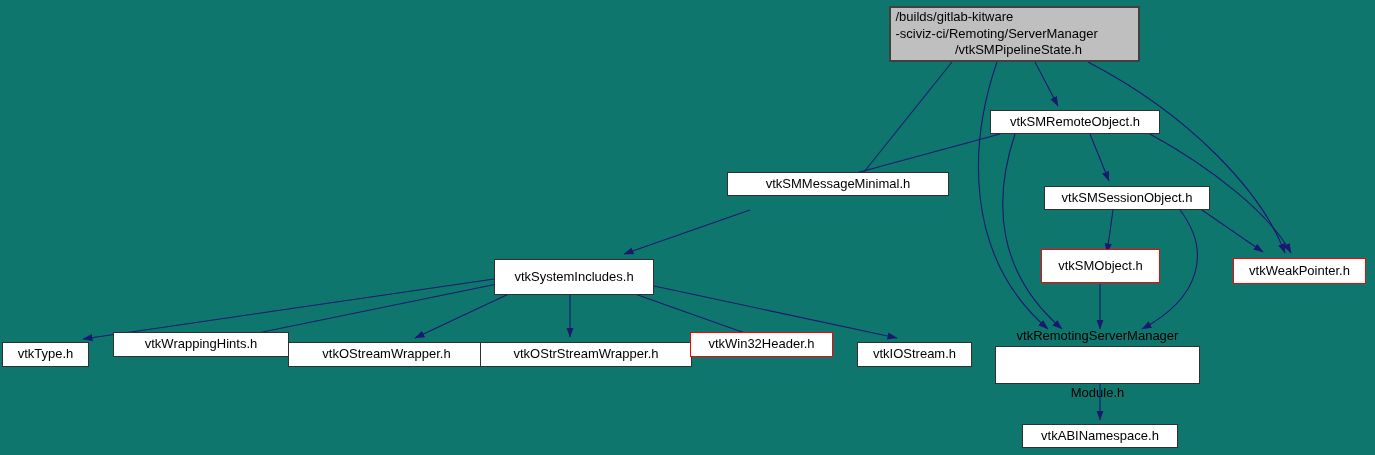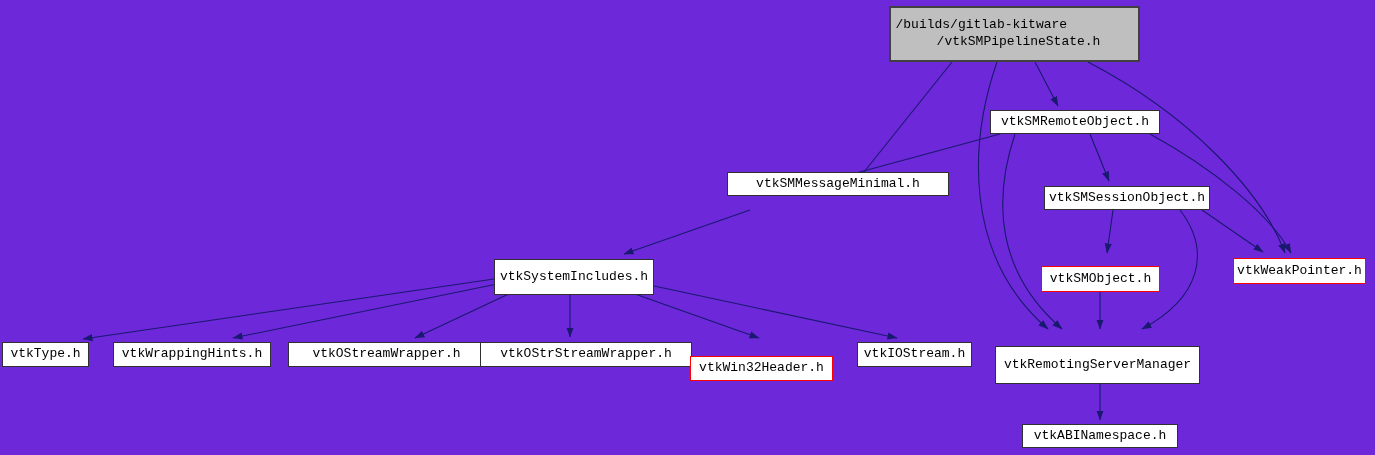--- a/index.html
+++ b/index.html
@@ -1,19 +1,19 @@
 <!DOCTYPE html>
 <html><head>
 <meta charset="utf-8">
 <style>
   html,body { margin:0; padding:0; background:#ffffff; }
   #stage {
     position:relative; width:1375px; height:455px;
-    background:#6d28d9; overflow:hidden;
-    font-family:Liberation Mono, monospace;
+    background:#0f766e; overflow:hidden;
+    font-family:Liberation Sans, sans-serif;
   }
   #edges { position:absolute; left:0; top:0; width:1375px; height:455px; }
   #edges path { fill:none; stroke-width:1.1px; }
   .node {
     position:absolute; box-sizing:border-box;
     background:#ffffff; border:1px solid #303030;
     display:flex; flex-direction:column; align-items:center; justify-content:center;
     font-size:13px; color:#000000; line-height:1.28; white-space:nowrap;
     z-index:2;
   }
@@ -54,58 +54,60 @@
         <path d="M532,283 L415,338" stroke="#191970" marker-end="url(#arrowhead)"></path>
         <path d="M570,283 L570,337" stroke="#191970" marker-end="url(#arrowhead)"></path>
         <path d="M604,283 L759,338" stroke="#191970" marker-end="url(#arrowhead)"></path>
         <path d="M654,286 L897,338" stroke="#191970" marker-end="url(#arrowhead)"></path>
         <path d="M1100,372 L1100,420" stroke="#191970" marker-end="url(#arrowhead)"></path>
       </g>
   </svg>
   <div id="nodes">
       <div class="node current" style="left: 889px; top: 6px; width: 251px; height: 56px;">
         <div class="line">/builds/gitlab-kitware</div>
+        <div class="line">-sciviz-ci/Remoting/ServerManager</div>
         <div class="line">/vtkSMPipelineState.h</div>
       </div>
       <div class="node" style="left: 990px; top: 110px; width: 170px; height: 24px;">
         <div class="line">vtkSMRemoteObject.h</div>
       </div>
       <div class="node" style="left: 727px; top: 172px; width: 222px; height: 24px;">
         <div class="line">vtkSMMessageMinimal.h</div>
       </div>
       <div class="node" style="left: 1044px; top: 186px; width: 166px; height: 24px;">
         <div class="line">vtkSMSessionObject.h</div>
       </div>
       <div class="node" style="left: 494px; top: 259px; width: 160px; height: 36px;">
         <div class="line">vtkSystemIncludes.h</div>
       </div>
-      <div class="node truncated" style="left: 1041px; top: 266px; width: 119px; height: 26px; justify-content: center;">
+      <div class="node truncated" style="left: 1041px; top: 249px; width: 119px; height: 34px; justify-content: center;">
         <div class="line">vtkSMObject.h</div>
       </div>
       <div class="node truncated" style="left: 1233px; top: 258px; width: 133px; height: 26px;">
         <div class="line">vtkWeakPointer.h</div>
       </div>
       <div class="node" style="left: 2px; top: 342px; width: 87px; height: 25px;">
         <div class="line">vtkType.h</div>
       </div>
-      <div class="node" style="left: 113px; top: 342px; width: 158px; height: 25px; align-items: flex-end;">
+      <div class="node" style="left: 113px; top: 332px; width: 176px; height: 25px; align-items: flex-end;">
         <div class="line">vtkWrappingHints.h</div>
       </div>
       <div class="node" style="left: 288px; top: 342px; width: 197px; height: 25px;">
         <div class="line">vtkOStreamWrapper.h</div>
       </div>
       <div class="node" style="left: 480px; top: 342px; width: 212px; height: 25px;">
         <div class="line">vtkOStrStreamWrapper.h</div>
       </div>
-      <div class="node truncated" style="left: 690px; top: 356px; width: 143px; height: 25px;">
+      <div class="node truncated" style="left: 690px; top: 332px; width: 143px; height: 25px;">
         <div class="line">vtkWin32Header.h</div>
       </div>
       <div class="node" style="left: 857px; top: 342px; width: 115px; height: 25px;">
         <div class="line">vtkIOStream.h</div>
       </div>
       <div class="node" style="left: 995px; top: 346px; width: 205px; height: 38px; gap: 40px;">
         <div class="line">vtkRemotingServerManager</div>
+        <div class="line">Module.h</div>
       </div>
       <div class="node" style="left: 1022px; top: 424px; width: 156px; height: 24px; justify-content: center;">
         <div class="line">vtkABINamespace.h</div>
       </div>
     </div>
 </div>
 
 </body></html>

